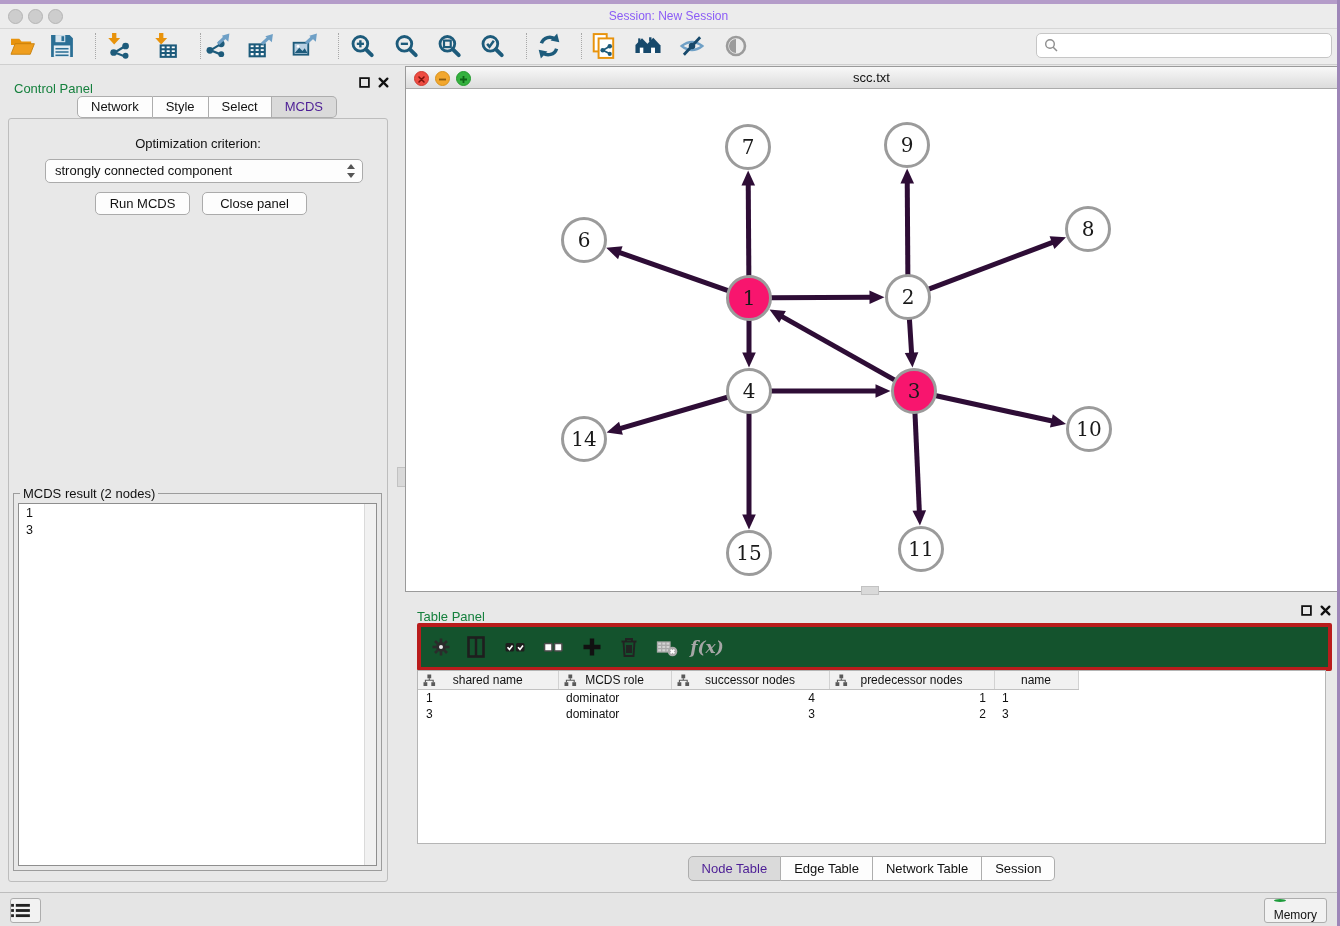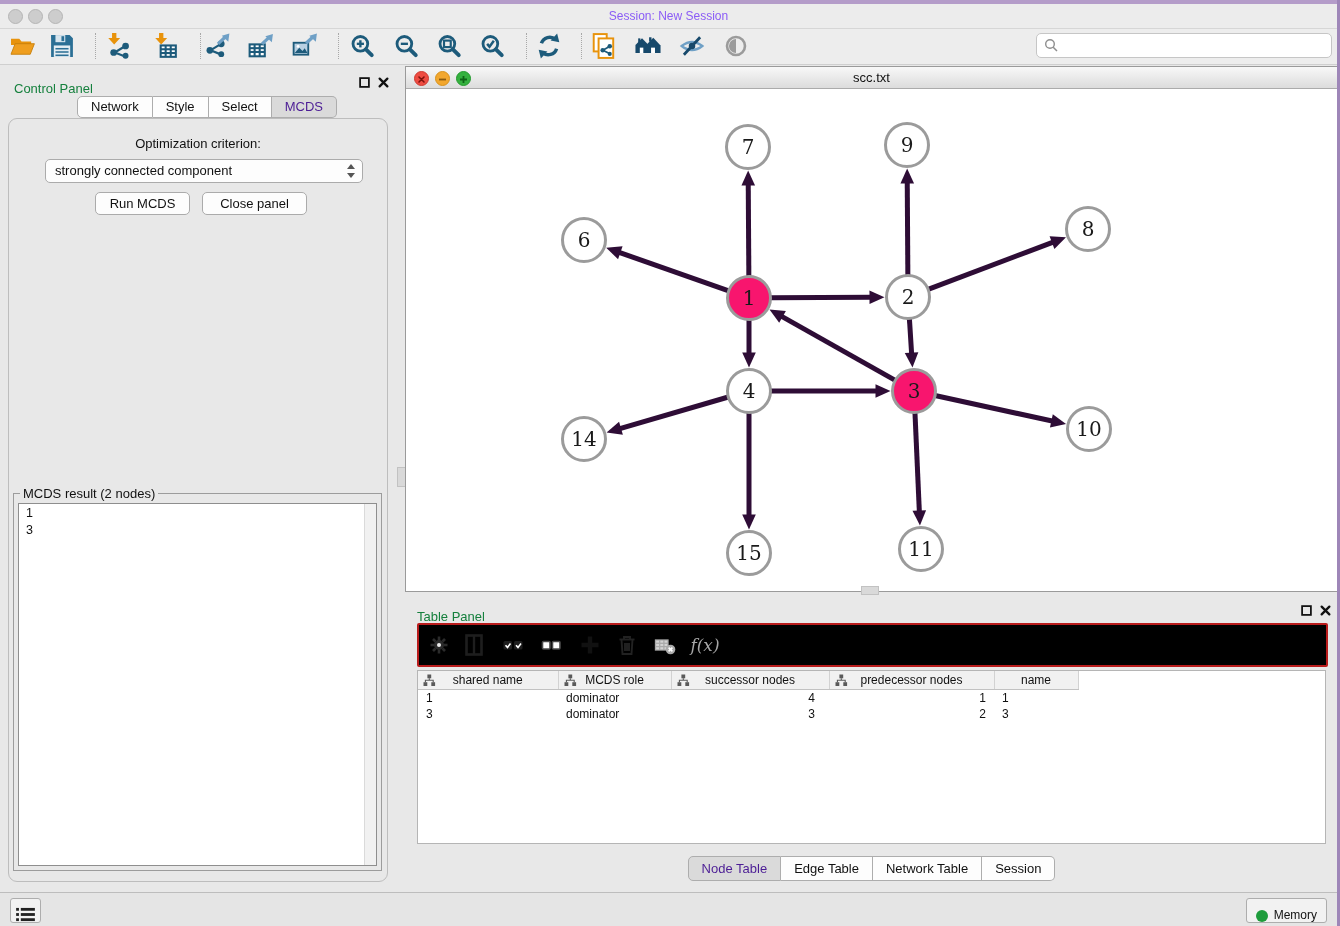--- a/index.html
+++ b/index.html
@@ -24,57 +24,57 @@
   .panel-title{font-size:13px;color:#15803d;margin-top:8px;}
   .wbtn{width:11px;height:11px;}
   
   #control-panel{left:0;top:64px;width:400px;height:828px;}
   .tabrow{display:flex;}
   .tab{height:20px;line-height:20px;padding:0 13px;background:#FDFDFD;border:1px solid #ADADAD;border-left:none;
        font-size:13px;color:#111;}
   .tab.first{border-left:1px solid #ADADAD;border-radius:5px 0 0 5px;}
   .tab.last{border-radius:0 5px 5px 0;}
   .tab.sel-disabled{background:#DADADA;color:#4c1d95;}
-  #cp-content{left:8px;top:54px;width:378px;height:762px;border:1px solid #BDBDBD;border-radius:9px;background:#E8E8E8;}
+  #cp-content{left:8px;top:54px;width:378px;height:762px;border:1px solid #BDBDBD;border-radius:3px;background:#E8E8E8;}
   #criterion-select{left:36px;top:40px;width:307px;height:22px;background:#FDFDFD;border:1px solid #ABABAB;border-radius:5px;font-size:13px;line-height:22px;padding-left:9px;color:#111;box-sizing:content-box;}
   .stepper{position:absolute;right:7px;top:3px;width:9px;height:16px;}
   .stepper:before{content:"";position:absolute;left:1px;top:1px;border-left:4px solid transparent;border-right:4px solid transparent;border-bottom:5px solid #555;}
   .stepper:after{content:"";position:absolute;left:1px;bottom:1px;border-left:4px solid transparent;border-right:4px solid transparent;border-top:5px solid #555;}
   .pbtn{height:21px;line-height:21px;background:#FDFDFD;border:1px solid #ABABAB;border-radius:5px;font-size:13px;text-align:center;color:#111;}
   #mcds-fieldset{left:4px;top:374px;width:367px;height:376px;border:1px solid #9C9C9C;}
   #mcds-legend{position:absolute;left:6px;top:-8px;background:#E8E8E8;padding:0 3px;font-size:13px;color:#111;}
   #mcds-inner{position:absolute;left:4px;top:9px;right:4px;bottom:4px;background:#fff;border:1px solid #8E8E8E;}
   #mcds-scroll{position:absolute;right:0;top:0;width:11px;height:100%;background:#F1F1F1;border-left:1px solid #DADADA;}
   #mcds-text{position:absolute;left:7px;top:1px;font-size:12.5px;line-height:17px;color:#111;white-space:pre;}
   
   .divider-handle{background:#D9D9D9;border:1px solid #C2C2C2;}
   
   #net-window{left:405px;top:66px;width:931px;height:524px;border:1px solid #9A9A9A;background:#fff;}
   #net-titlebar{left:0;top:0;width:100%;height:21px;background:linear-gradient(#F8F8F8,#DCDCDC);border-bottom:1px solid #ABABAB;}
   #net-titlebar .title{width:100%;text-align:center;line-height:21px;font-size:13px;color:#111;}
   .tl{width:13px;height:13px;border-radius:50%;top:4px;}
   #net-canvas{left:0;top:22px;}
   
   #table-panel{left:405px;top:596px;width:933px;height:294px;}
-  #tp-toolbar{left:12px;top:27px;width:907px;height:40px;background:#000000;border:2px solid #b91c1c;border-radius:2px;}
+  #tp-toolbar{left:12px;top:27px;width:907px;height:40px;background:#14532d;border:4px solid #b91c1c;border-radius:2px;font-weight:bold;}
   .tpbtn{width:28px;height:28px;top:6px;display:flex;align-items:center;justify-content:center;}
   #fx-label{font-family:"DejaVu Serif","Liberation Serif",serif;font-style:italic;font-size:17px;color:#A6A6A6;}
   #tp-table-wrap{left:12px;top:74px;width:907px;height:172px;background:#fff;border:1px solid #B5B5B5;overflow:hidden;}
   table{border-collapse:collapse;table-layout:fixed;width:100%;}
   th{height:18px;background:#F1F1F1;border-right:1px solid #D2D2D2;border-bottom:1px solid #C2C2C2;
      font-size:12px;font-weight:normal;color:#111;position:relative;text-align:center;padding:0;}
   th .tree{position:absolute;left:5px;top:3px;}
   th.filler{background:#fff;border:none;}
   td{height:16px;font-size:12px;color:#111;padding:0 0 0 8px;white-space:nowrap;overflow:hidden;}
   td:nth-child(3){text-align:right;padding:0 14px 0 0;}
   td:nth-child(4){text-align:right;padding:0 8px 0 0;}
   #tp-tabs{left:0;top:260px;width:933px;display:flex;justify-content:center;}
   
   #status-bar{left:0;top:892px;width:1337px;height:34px;background:#E5E5E5;border-top:1px solid #BDBDBD;}
-  .sbtn{top:5px;height:23px;background:#F2F2F2;border:1px solid #ADADAD;border-radius:3px;display:flex;align-items:flex-end;justify-content:center;}
+  .sbtn{top:5px;height:23px;background:#F2F2F2;border:1px solid #ADADAD;border-radius:3px;display:flex;align-items:flex-start;justify-content:center;flex-direction:column;}
   #memory-btn{right:10px;padding:0 9px;gap:6px;font-size:12px;color:#111;}
   #memory-dot{width:12px;height:12px;border-radius:50%;background:#1E9C3C;}
 </style>
 </head>
 <body>
 
 <div id="screen">
   <div class="abs" id="desktop-top"></div>
 
   <div class="abs" id="titlebar">

